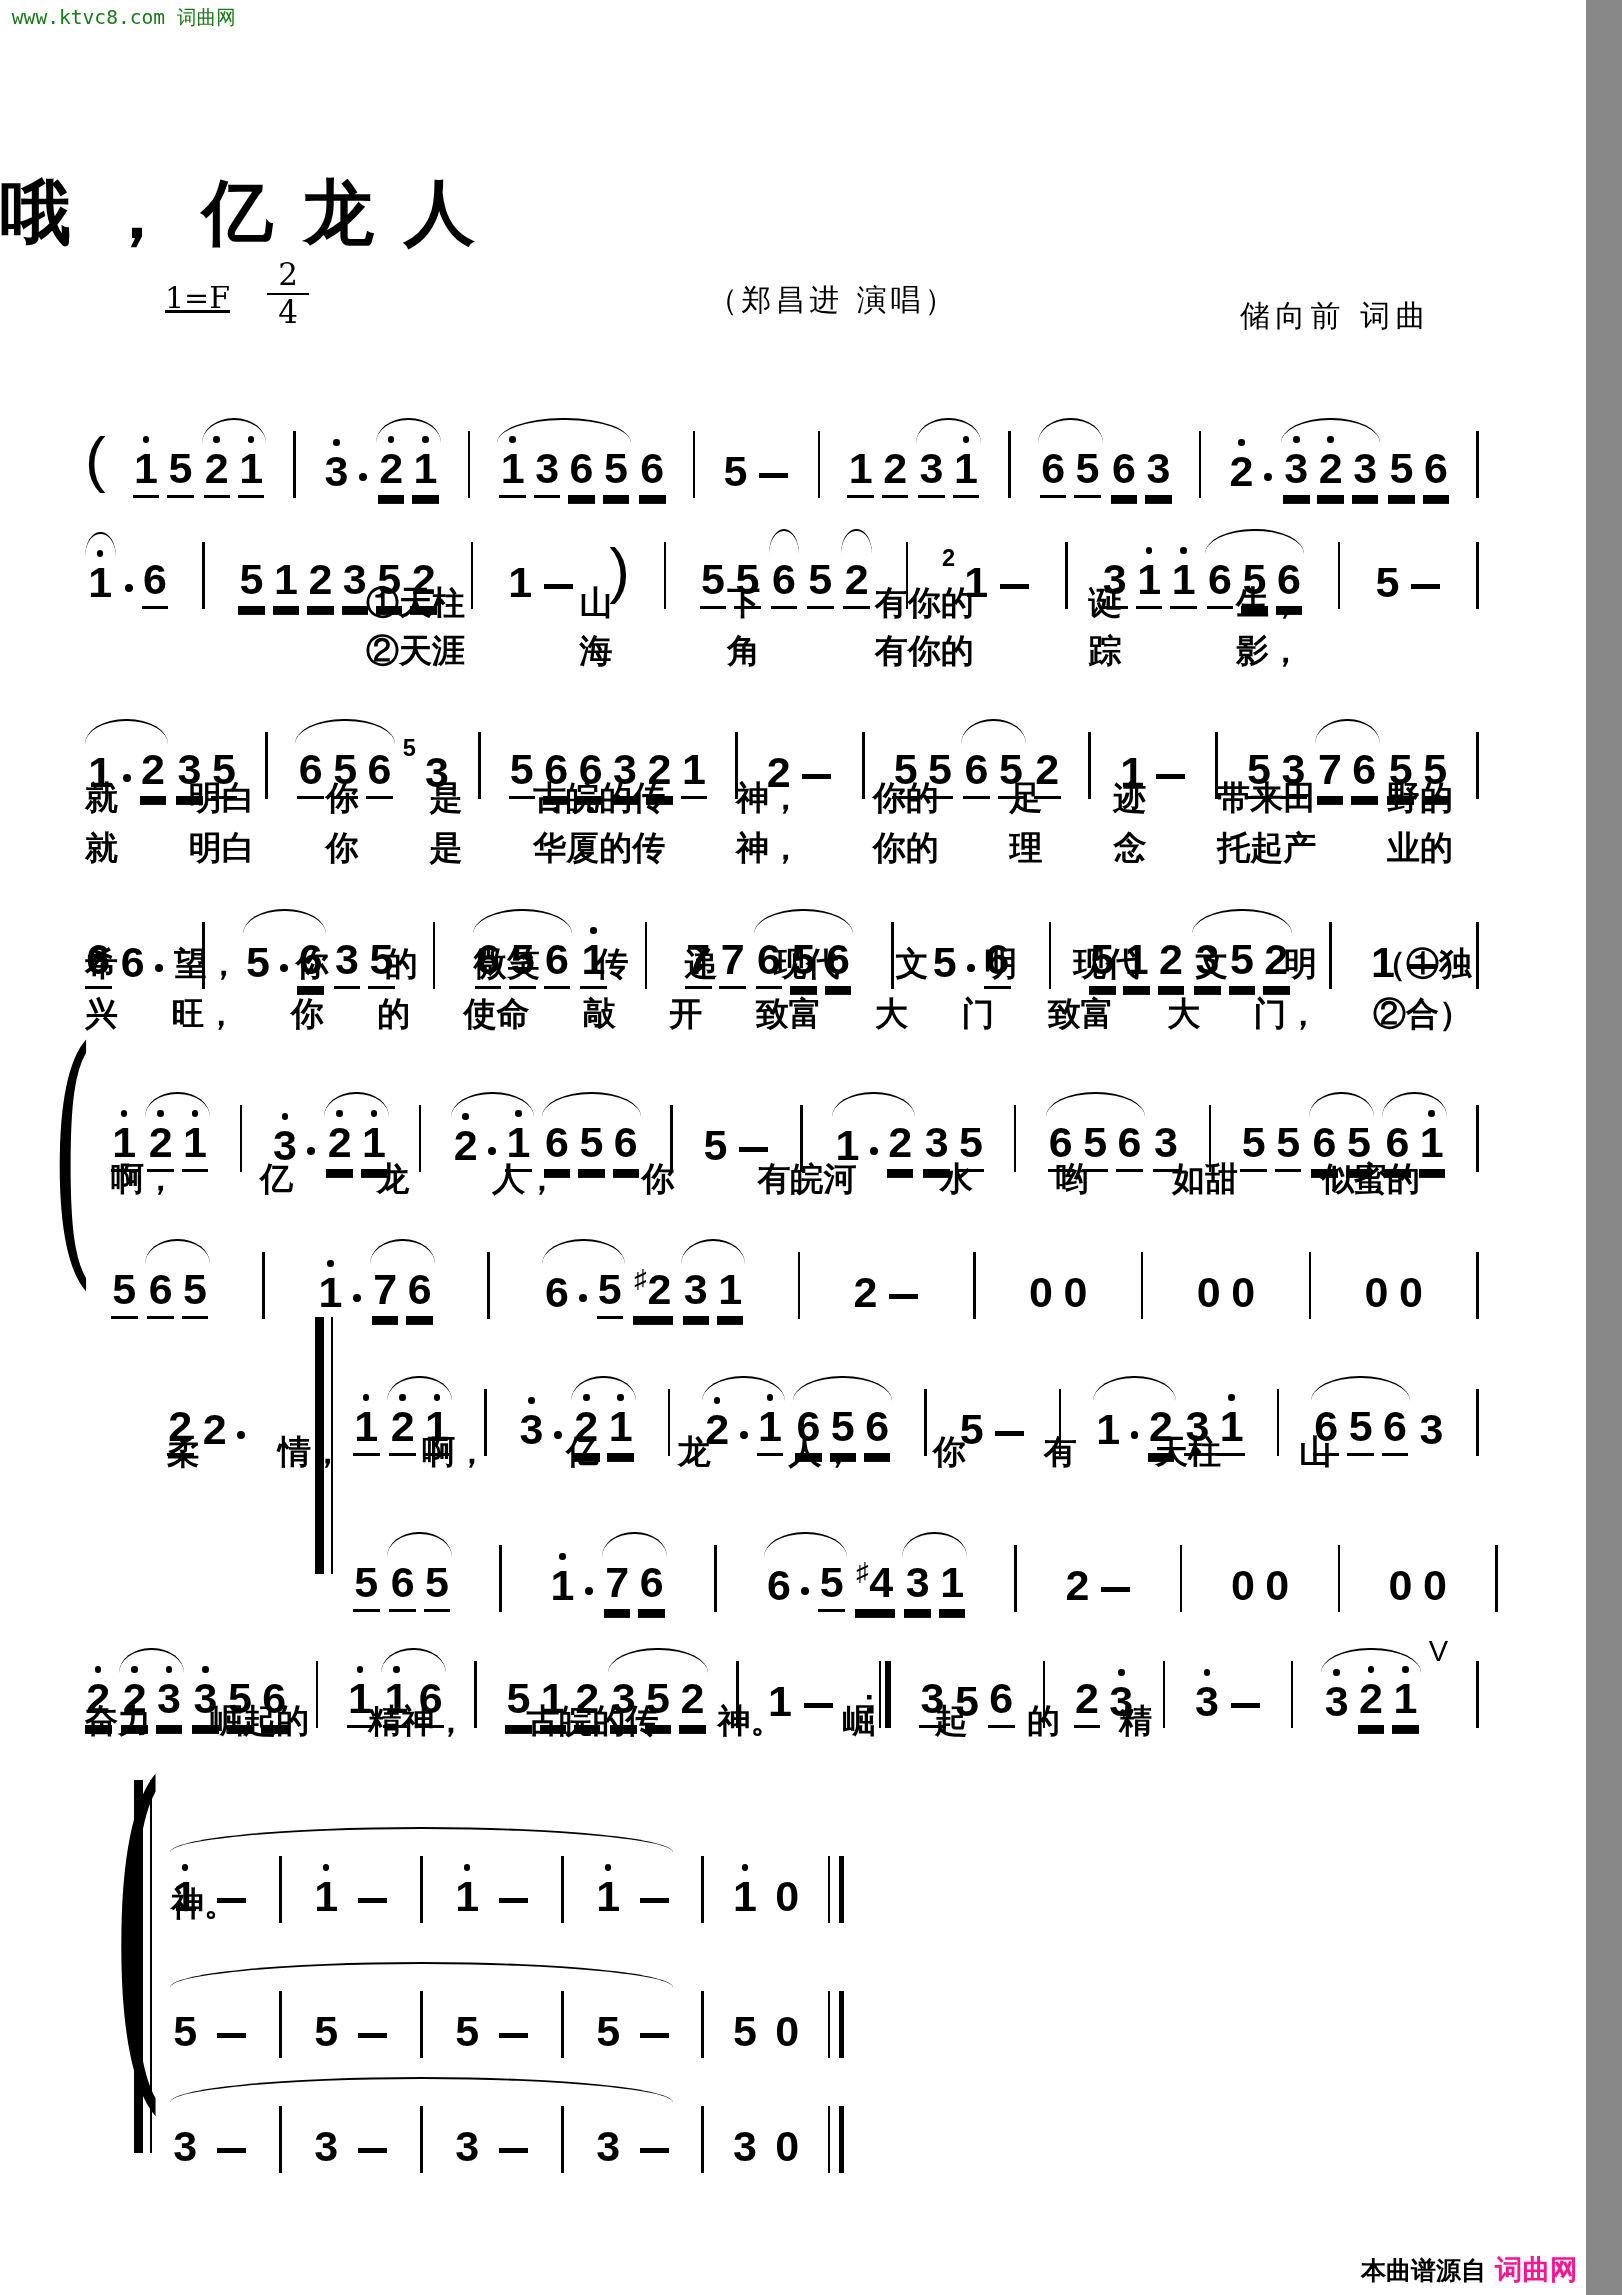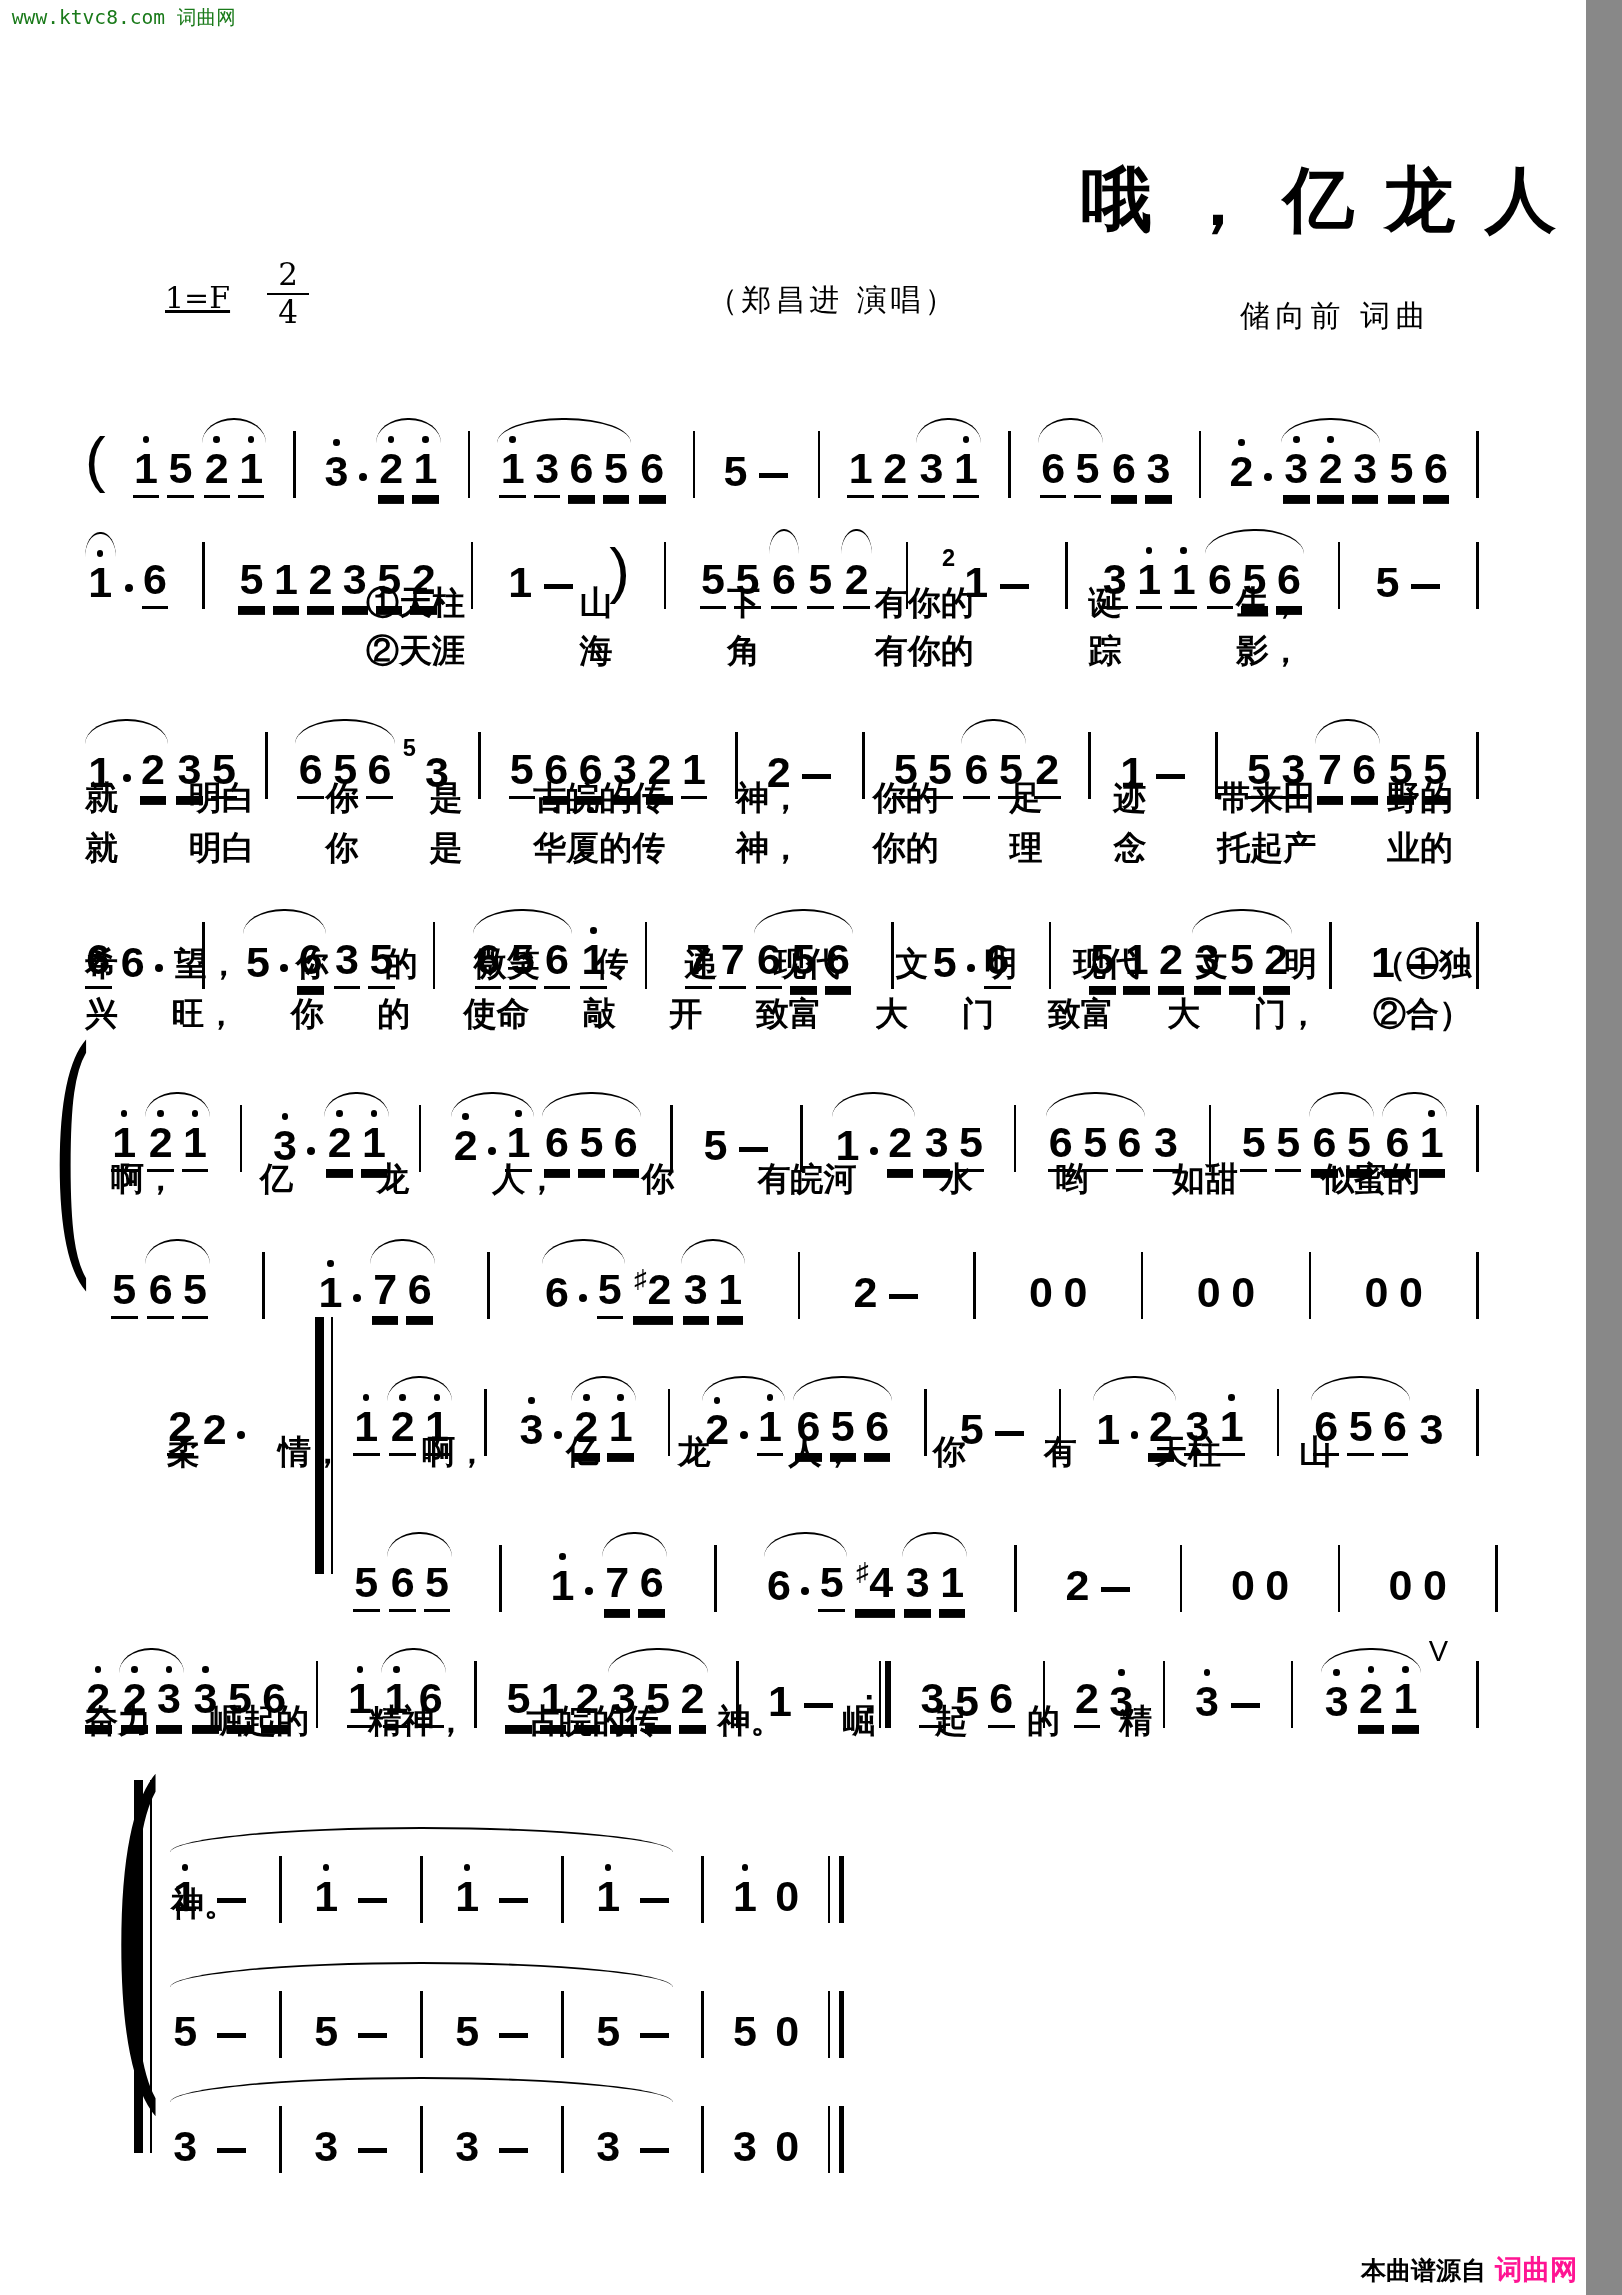--- a/index.html
+++ b/index.html
@@ -1,20 +1,20 @@
 <!DOCTYPE html>
 <html style="font-size:10.5px"><head>
 <meta charset="utf-8">
 <style>
   html,body{margin:0;padding:0;background:#888;}
   #page{position:relative;width:1586px;height:2295px;background:#ffffff;overflow:hidden;
         font-family:"Liberation Sans",sans-serif;color:#000;}
   
   .wm{position:absolute;left:11.8px;top:3.9px;font:400 19.6px "DejaVu Sans Mono",monospace;color:#1a7a1a;}
-  .title{position:absolute;left:0;top:153px;width:100%;text-align:right;
+  .title{position:absolute;left:0;top:166px;width:100%;text-align:left;
          font:900 71px "DejaVu Serif",serif;letter-spacing:30px;}
   .subtitle{position:absolute;left:0;top:280px;width:100%;text-align:center;
             font:400 30px "DejaVu Serif",serif;letter-spacing:3.9px;padding-left:40px;}
   .keysig{position:absolute;left:165px;top:280px;font:400 30px "DejaVu Serif",serif;text-decoration:underline;}
   .timesig{position:absolute;left:267px;top:257px;width:42px;text-align:center;
            font:400 31px "DejaVu Serif",serif;line-height:1.15;}
   .timesig .tsb{border-top:2.6px solid #000;}
   .credit{position:absolute;left:1240px;top:296px;font:400 30px "DejaVu Serif",serif;letter-spacing:5.2px;}
   
   .mline{position:absolute;height:105px;display:flex;justify-content:space-between;

